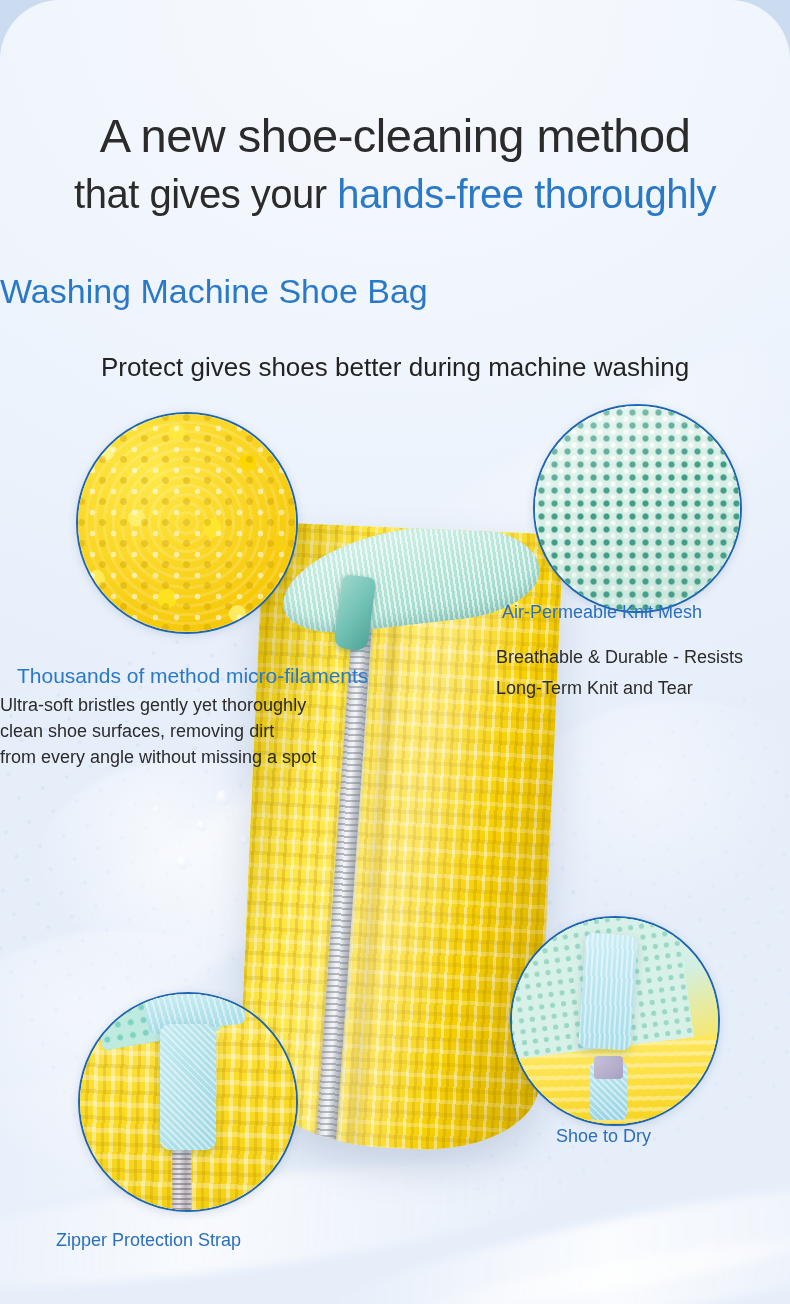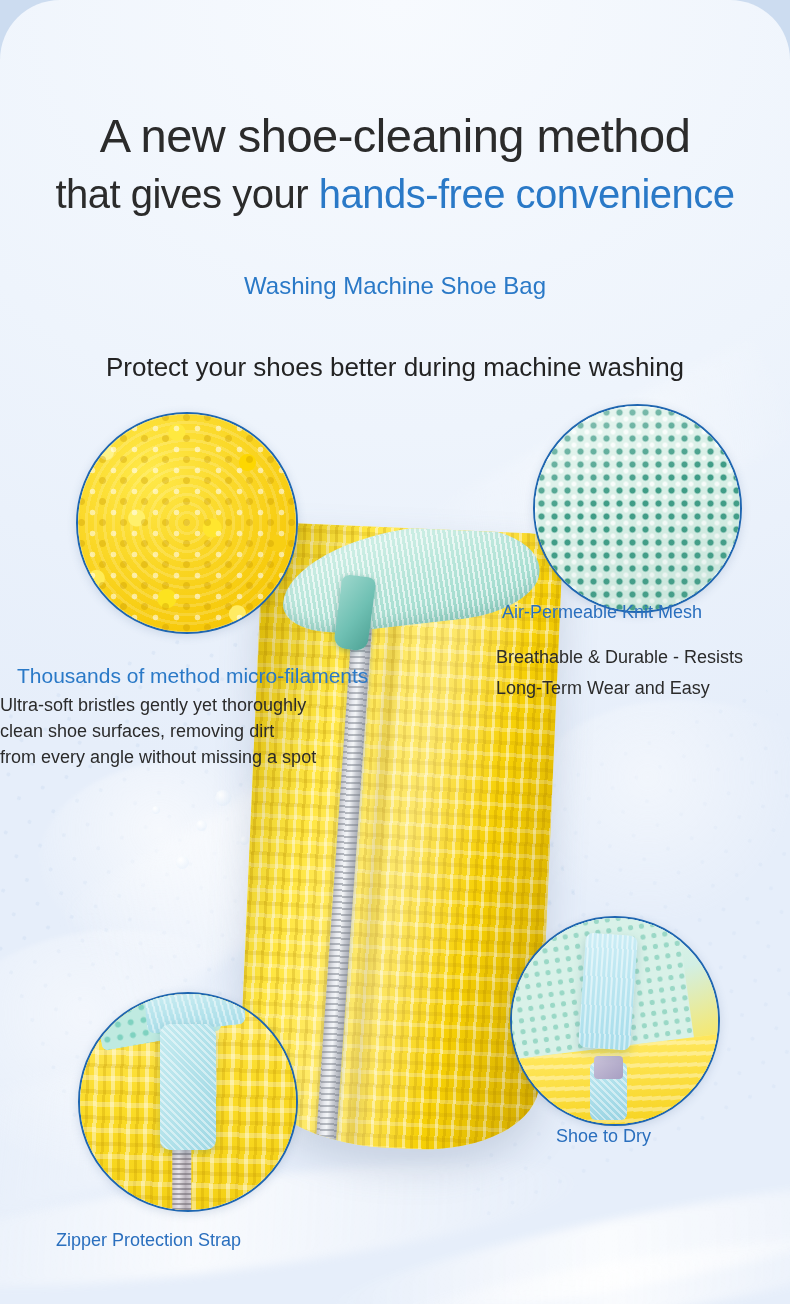--- a/index.html
+++ b/index.html
@@ -42,22 +42,22 @@
     transform:rotate(-24deg);
     filter:blur(.6px);
     opacity:.55;
   }
 
   
   .head{position:absolute;left:0;right:0;text-align:center;color:#2b2b2b;}
   .head1{top:108px;font-size:47px;letter-spacing:-.5px;}
   .head2{top:172px;font-size:40px;letter-spacing:-.5px;white-space:nowrap;}
   .accent{color:#2a79c7;}
-  .prodname{position:absolute;left:0;right:0;top:272px;text-align:center;
-            font-size:24px;color:#2a79c7;}
+  .prodname{position:absolute;left:0;right:0;top:272px;
+            font-size:34px;color:#2a79c7;}
   .tagline{position:absolute;left:0;right:0;top:352px;text-align:center;
            font-size:26px;color:#232323;}
 
   
   .circ{position:absolute;border-radius:50%;border:2.5px solid #1f66b0;
         overflow:hidden;box-shadow:0 2px 10px rgba(60,95,140,.18);}
 
   
   .bristles{
     position:absolute;inset:-8%;
@@ -291,24 +291,24 @@
     <div class="sheen" style="left:420px;top:420px;width:380px;height:110px;transform:rotate(-28deg);opacity:.5;"></div>
     <div class="sheen" style="left:-40px;top:1050px;width:430px;height:120px;transform:rotate(-14deg);opacity:.55;"></div>
     <div class="droplet" style="left:215px;top:790px;width:16px;height:16px;"></div>
     <div class="droplet" style="left:196px;top:820px;width:11px;height:11px;"></div>
     <div class="droplet" style="left:240px;top:836px;width:9px;height:9px;"></div>
     <div class="droplet" style="left:176px;top:856px;width:13px;height:13px;"></div>
     <div class="droplet" style="left:152px;top:806px;width:8px;height:8px;"></div>
   </div>
 
   <div class="head head1">A new shoe-cleaning method</div>
-  <div class="head head2"><span>that gives your </span><span class="accent">hands-free convenience</span></div>
+  <div class="head head2"><span>that gives your </span><span class="accent">hands-free thoroughly</span></div>
 
   <div class="prodname">Washing Machine Shoe Bag</div>
-  <div class="tagline">Protect your shoes better during machine washing</div>
+  <div class="tagline">Protect gives shoes better during machine washing</div>
 
   <div class="bag-wrap">
     <div class="bag-body">
       <div class="bag-ribs"></div>
       <div class="bag-ribs2"></div>
       <div class="bag-shade"></div>
       <div class="bag-fold"></div>
       <div class="bag-gap"></div>
       <div class="bag-zip"></div>
       <div class="bag-top"></div>
@@ -351,20 +351,20 @@
   <div class="lab-title" style="left:17px;top:664px;">Thousands of method micro-filaments</div>
   <div class="lab-sub" style="left:0px;top:692px;width:350px;">
     <div>Ultra-soft bristles gently yet thoroughly</div>
     <div>clean shoe surfaces, removing dirt</div>
     <div>from every angle without missing a spot</div>
   </div>
 
   <div class="lab-big" style="left:502px;top:602px;">Air-Permeable Knit Mesh</div>
   <div class="lab-sub" style="left:496px;top:642px;width:290px;line-height:31px;">
     <div>Breathable &amp; Durable - Resists</div>
-    <div>Long-Term Wear and Easy</div>
+    <div>Long-Term Knit and Tear</div>
   </div>
 
   <div class="lab-big" style="left:56px;top:1230px;">Zipper Protection Strap</div>
 
   <div class="lab-big" style="left:556px;top:1126px;">Shoe to Dry</div>
 
 </div>
 
 </body></html>

